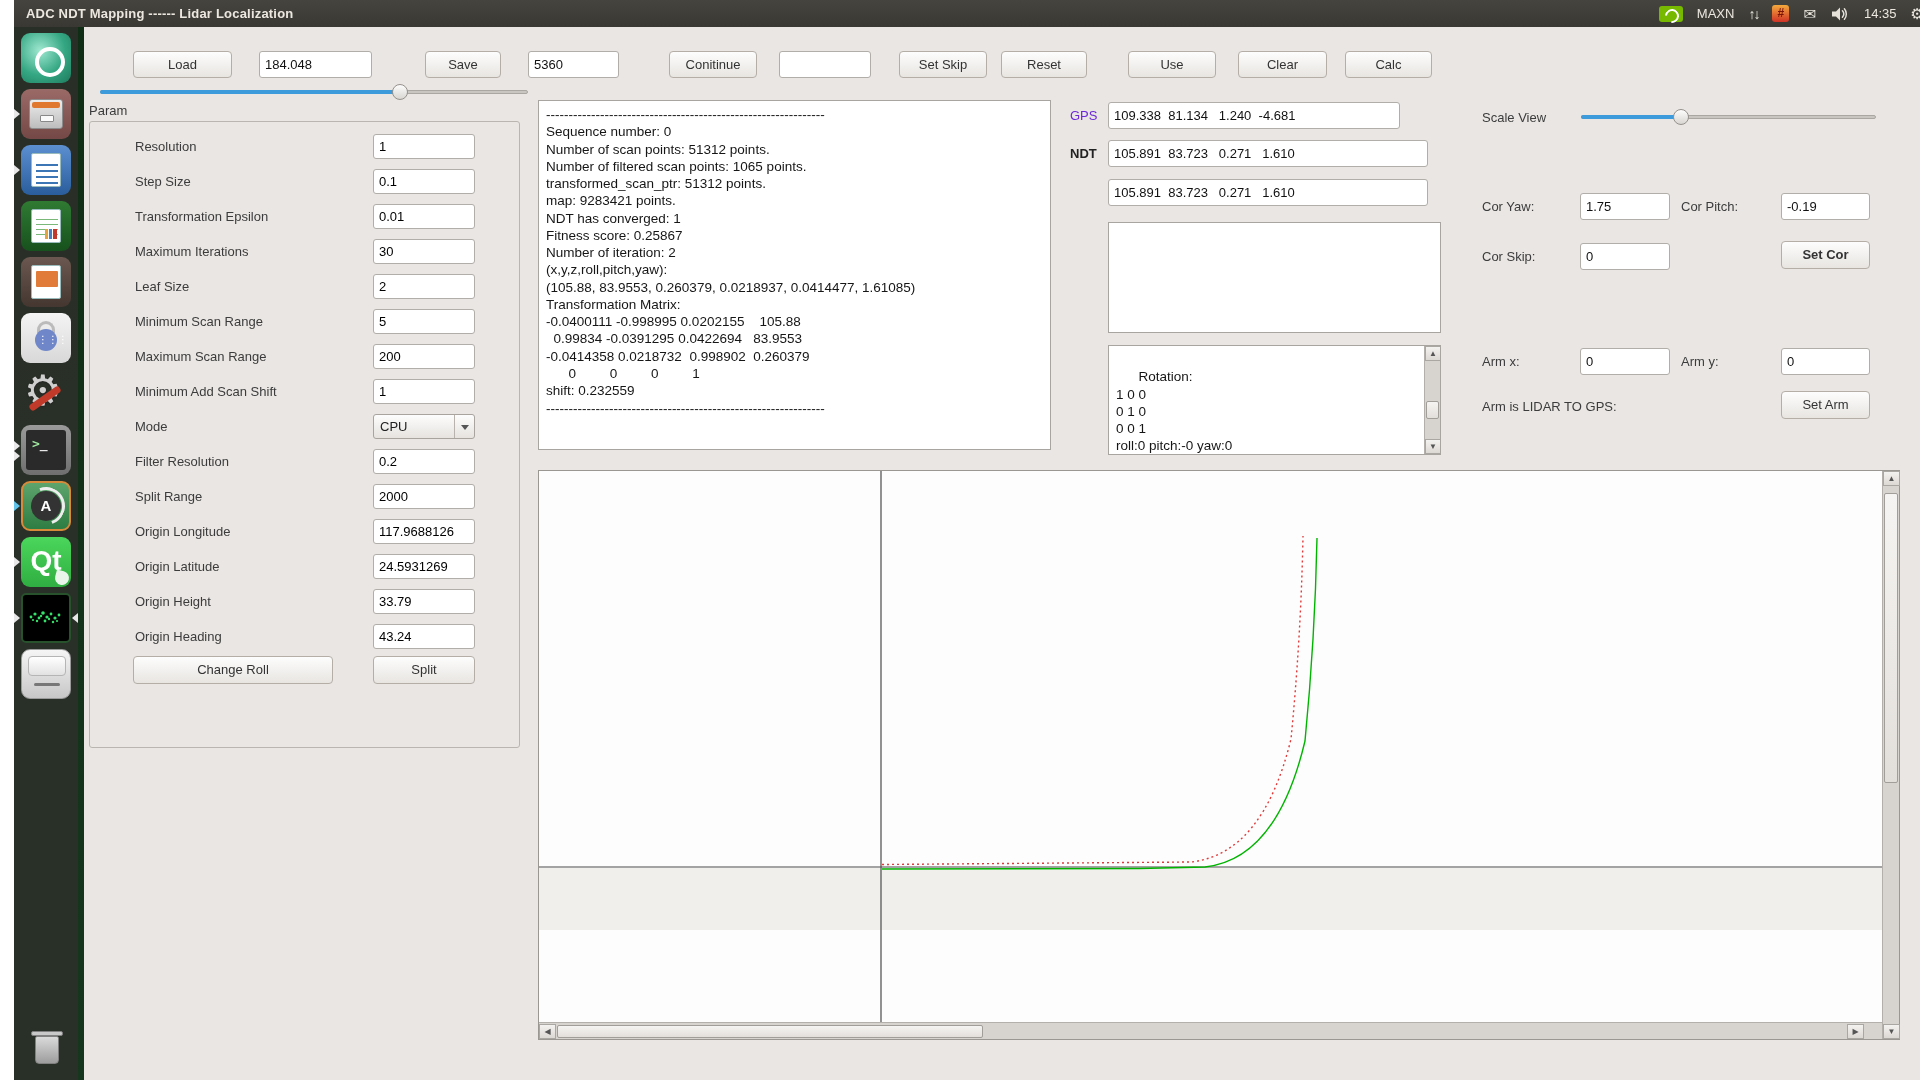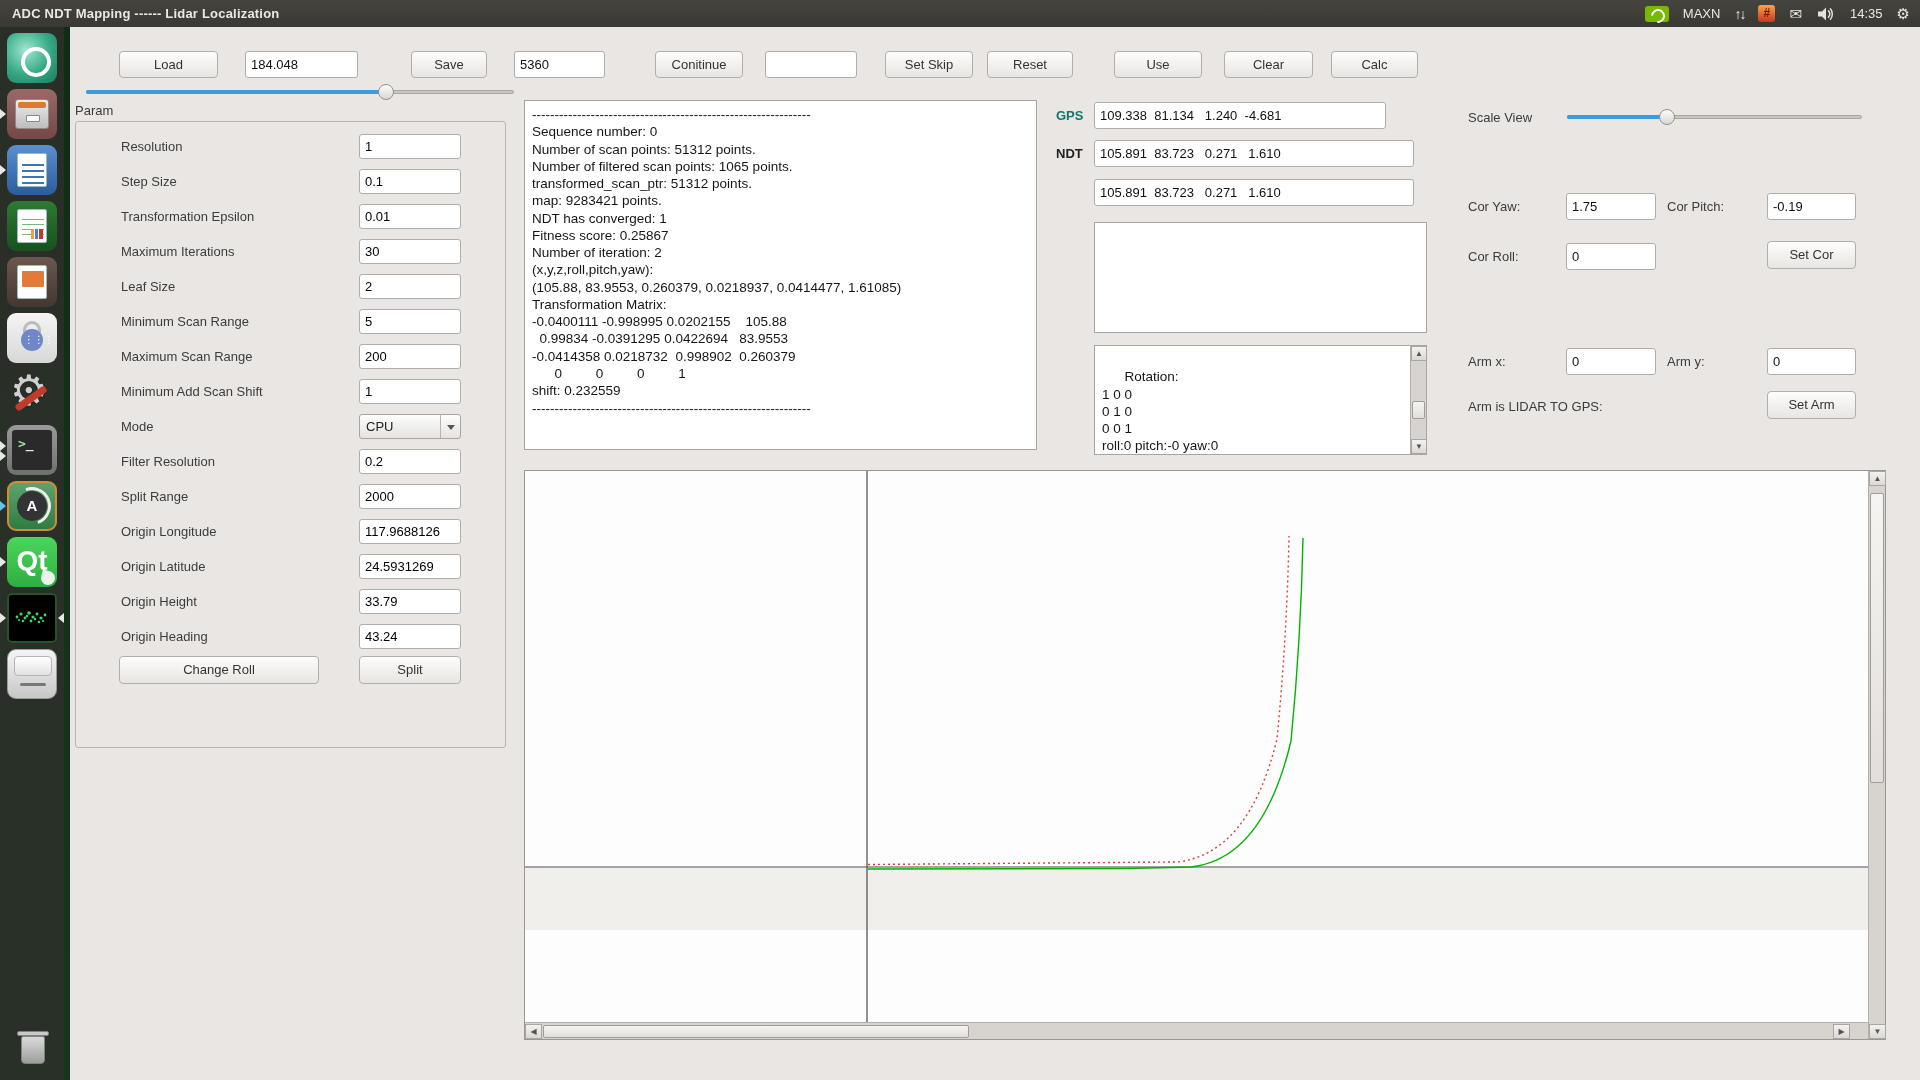--- a/index.html
+++ b/index.html
@@ -1,19 +1,19 @@
 <!DOCTYPE html>
 <html><head>
 <meta charset="utf-8">
 <style>
   * { margin:0; padding:0; box-sizing:border-box; }
   html,body { width:1920px; height:1080px; overflow:hidden;
     font-family:"Liberation Sans","DejaVu Sans",sans-serif; }
   #desktop { position:absolute; inset:0;
-    background:linear-gradient(135deg,#0f2c14 0%,#17381f 45%,#0e2712 100%); }
+    background:linear-gradient(135deg,#0f2c14 0%,#17381f 45%,#0e2712 100%);margin-left:14px; }
 
   
   #menubar { position:absolute; left:0; top:0; width:1920px; height:27px;
     background:linear-gradient(#45443f,#393833); color:#ece8e0;
     display:flex; align-items:center; font-size:13px; }
   #menubar .apptitle { font-weight:bold; margin-left:12px; letter-spacing:.2px; }
   #tray { margin-left:auto; display:flex; align-items:center; gap:14px; padding-right:10px; }
   .nvbadge { width:24px; height:16px; background:#76b900; border-radius:3px; position:relative; }
   .nvbadge::after { content:""; position:absolute; left:6px; top:3px; width:10px; height:10px;
     border:2.5px solid #fff; border-radius:50%; border-left-color:transparent; transform:rotate(-40deg); }
@@ -358,21 +358,21 @@
 (x,y,z,roll,pitch,yaw):
 (105.88, 83.9553, 0.260379, 0.0218937, 0.0414477, 1.61085)
 Transformation Matrix:
 -0.0400111 -0.998995 0.0202155    105.88
   0.99834 -0.0391295 0.0422694   83.9553
 -0.0414358 0.0218732  0.998902  0.260379
       0         0         0         1
 shift: 0.232559
 --------------------------------------------------------------</div>
 
-    <div class="lbl" style="left:986px; top:81px; font-weight:bold; color:#0f766e;">GPS</div>
+    <div class="lbl" style="left:986px; top:81px; font-weight:normal; color:#6d28d9;">GPS</div>
     <input class="tfield" style="left: 1024px; top: 75px; width: 292px;" value="109.338  81.134   1.240  -4.681">
     <div class="lbl" style="left:986px; top:119px; font-weight:bold; color:#222;">NDT</div>
     <input class="tfield" style="left: 1024px; top: 113px; width: 320px;" value="105.891  83.723   0.271   1.610">
     <div class="lbl" style="left:1026px; top:158px; font-weight:bold; color:#b91c1c;font-family:Liberation Mono, monospace;">CAL</div>
     <input class="tfield" style="left: 1024px; top: 152px; width: 320px;" value="105.891  83.723   0.271   1.610">
 
     <div class="textview" style="left:1024px; top:195px; width:333px; height:111px;"></div>
 
     <div class="textview" style="left:1024px; top:318px; width:333px; height:110px; padding-right:22px;">
       <span>Rotation:
@@ -391,23 +391,23 @@
     <div class="slider" style="left:1497px; top:82px; width:295px;">
       <div class="track"></div>
       <div class="fill" style="width:34%;"></div>
       <div class="thumb" style="left:calc(34% - 8px);"></div>
     </div>
 
     <div class="lbl" style="left:1398px; top:172px;">Cor Yaw:</div>
     <input class="tfield" style="left: 1496px; top: 166px; width: 90px;" value="1.75">
     <div class="lbl" style="left:1597px; top:172px;">Cor Pitch:</div>
     <input class="tfield" style="left: 1697px; top: 166px; width: 89px;" value="-0.19">
-    <div class="lbl" style="left:1398px; top:222px;">Cor Roll:</div>
+    <div class="lbl" style="left:1398px; top:222px;">Cor Skip:</div>
     <input class="tfield" style="left: 1496px; top: 216px; width: 90px;" value="0">
-    <div class="btn" style="left:1697px; top:214px; width:89px; height:28px; line-height:26px;">Set Cor</div>
+    <div class="btn" style="left:1697px; top:214px; width:89px; height:28px; line-height:26px;font-weight:bold;">Set Cor</div>
 
     <div class="lbl" style="left:1398px; top:327px;">Arm x:</div>
     <input class="tfield" style="left: 1496px; top: 321px; width: 90px;" value="0">
     <div class="lbl" style="left:1597px; top:327px;">Arm y:</div>
     <input class="tfield" style="left: 1697px; top: 321px; width: 89px;" value="0">
     <div class="lbl" style="left:1398px; top:372px;">Arm is LIDAR TO GPS:</div>
     <div class="btn" style="left:1697px; top:364px; width:89px; height:28px; line-height:26px;">Set Arm</div>
 
     <div id="plot">
       <svg width="1345" height="553" style="position:absolute; left:0; top:0;">

